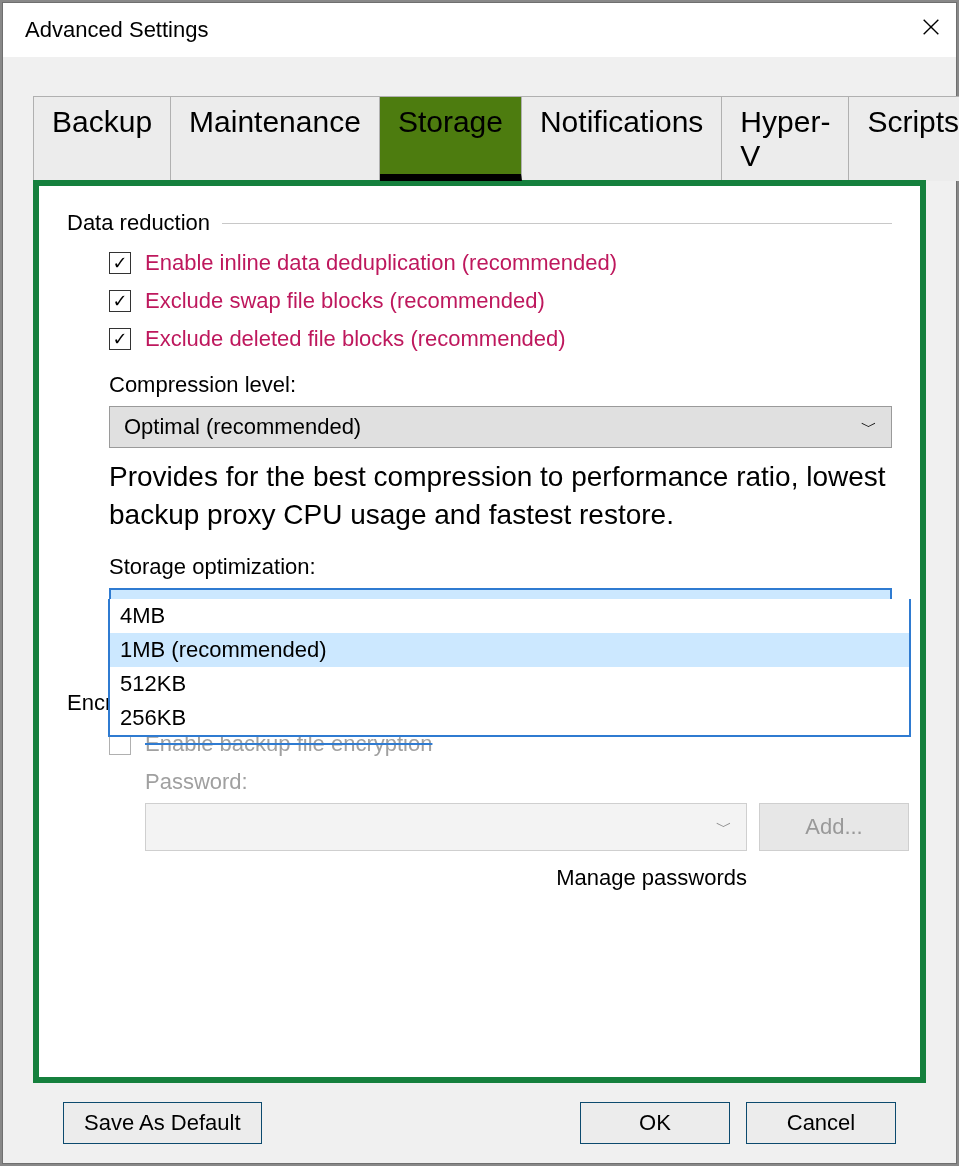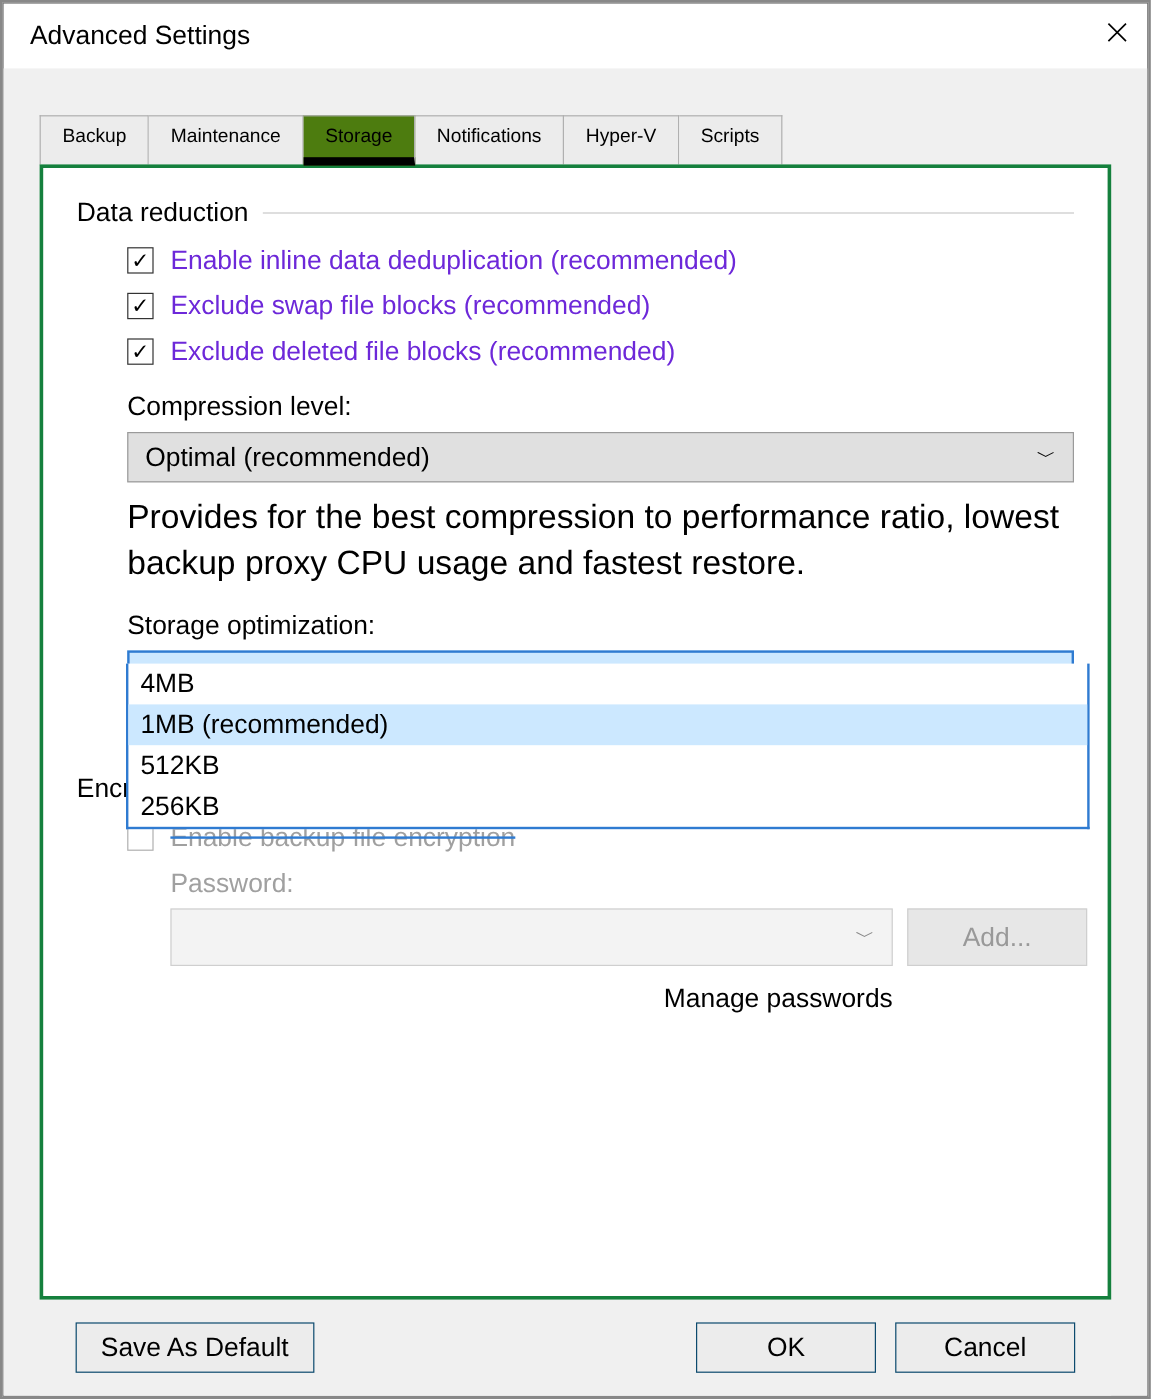--- a/index.html
+++ b/index.html
@@ -30,54 +30,54 @@
     background:#f0f0f0;
     padding: 38px 30px 0 30px;
     display:flex;
     flex-direction:column;
   }
   .tabstrip { display:flex; }
   .tab {
     background:#ececec;
     border:1px solid #b0b0b0;
     padding: 8px 18px;
-    font-size:16px;
+    font-size:30px;
     color:#000;
     margin-right:0;
     border-bottom:none;
     position:relative;
     top:1px;
   }
   .tab + .tab { border-left: none; }
   .tab.active {
     background:#4d7c0f;
     border-bottom:7px solid #000000;
     z-index:2;
   }
   .tabpanel {
     flex:1;
     background:#fff;
-    border:3px solid #15803d;
+    border:6px solid #15803d;
     padding: 24px 28px 20px 28px;
     position:relative;
   }
   .group-header {
     display:flex;
     align-items:center;
     font-size:22px;
     color:#000;
     margin-bottom:14px;
   }
   .group-header .line { flex:1; height:1px; background:#c8c8c8; margin-left:12px; }
   .indent { padding-left:42px; }
   .checkbox-row {
     display:flex;
     align-items:center;
     font-size:22px;
-    color:#6d28d9;
+    color:#be185d;
     margin-bottom:12px;
   }
   .cb {
     width:22px; height:22px;
     border:1px solid #333;
     margin-right:14px;
     display:flex; align-items:center; justify-content:center;
     background:#fff;
   }
   .cb.checked::after {

